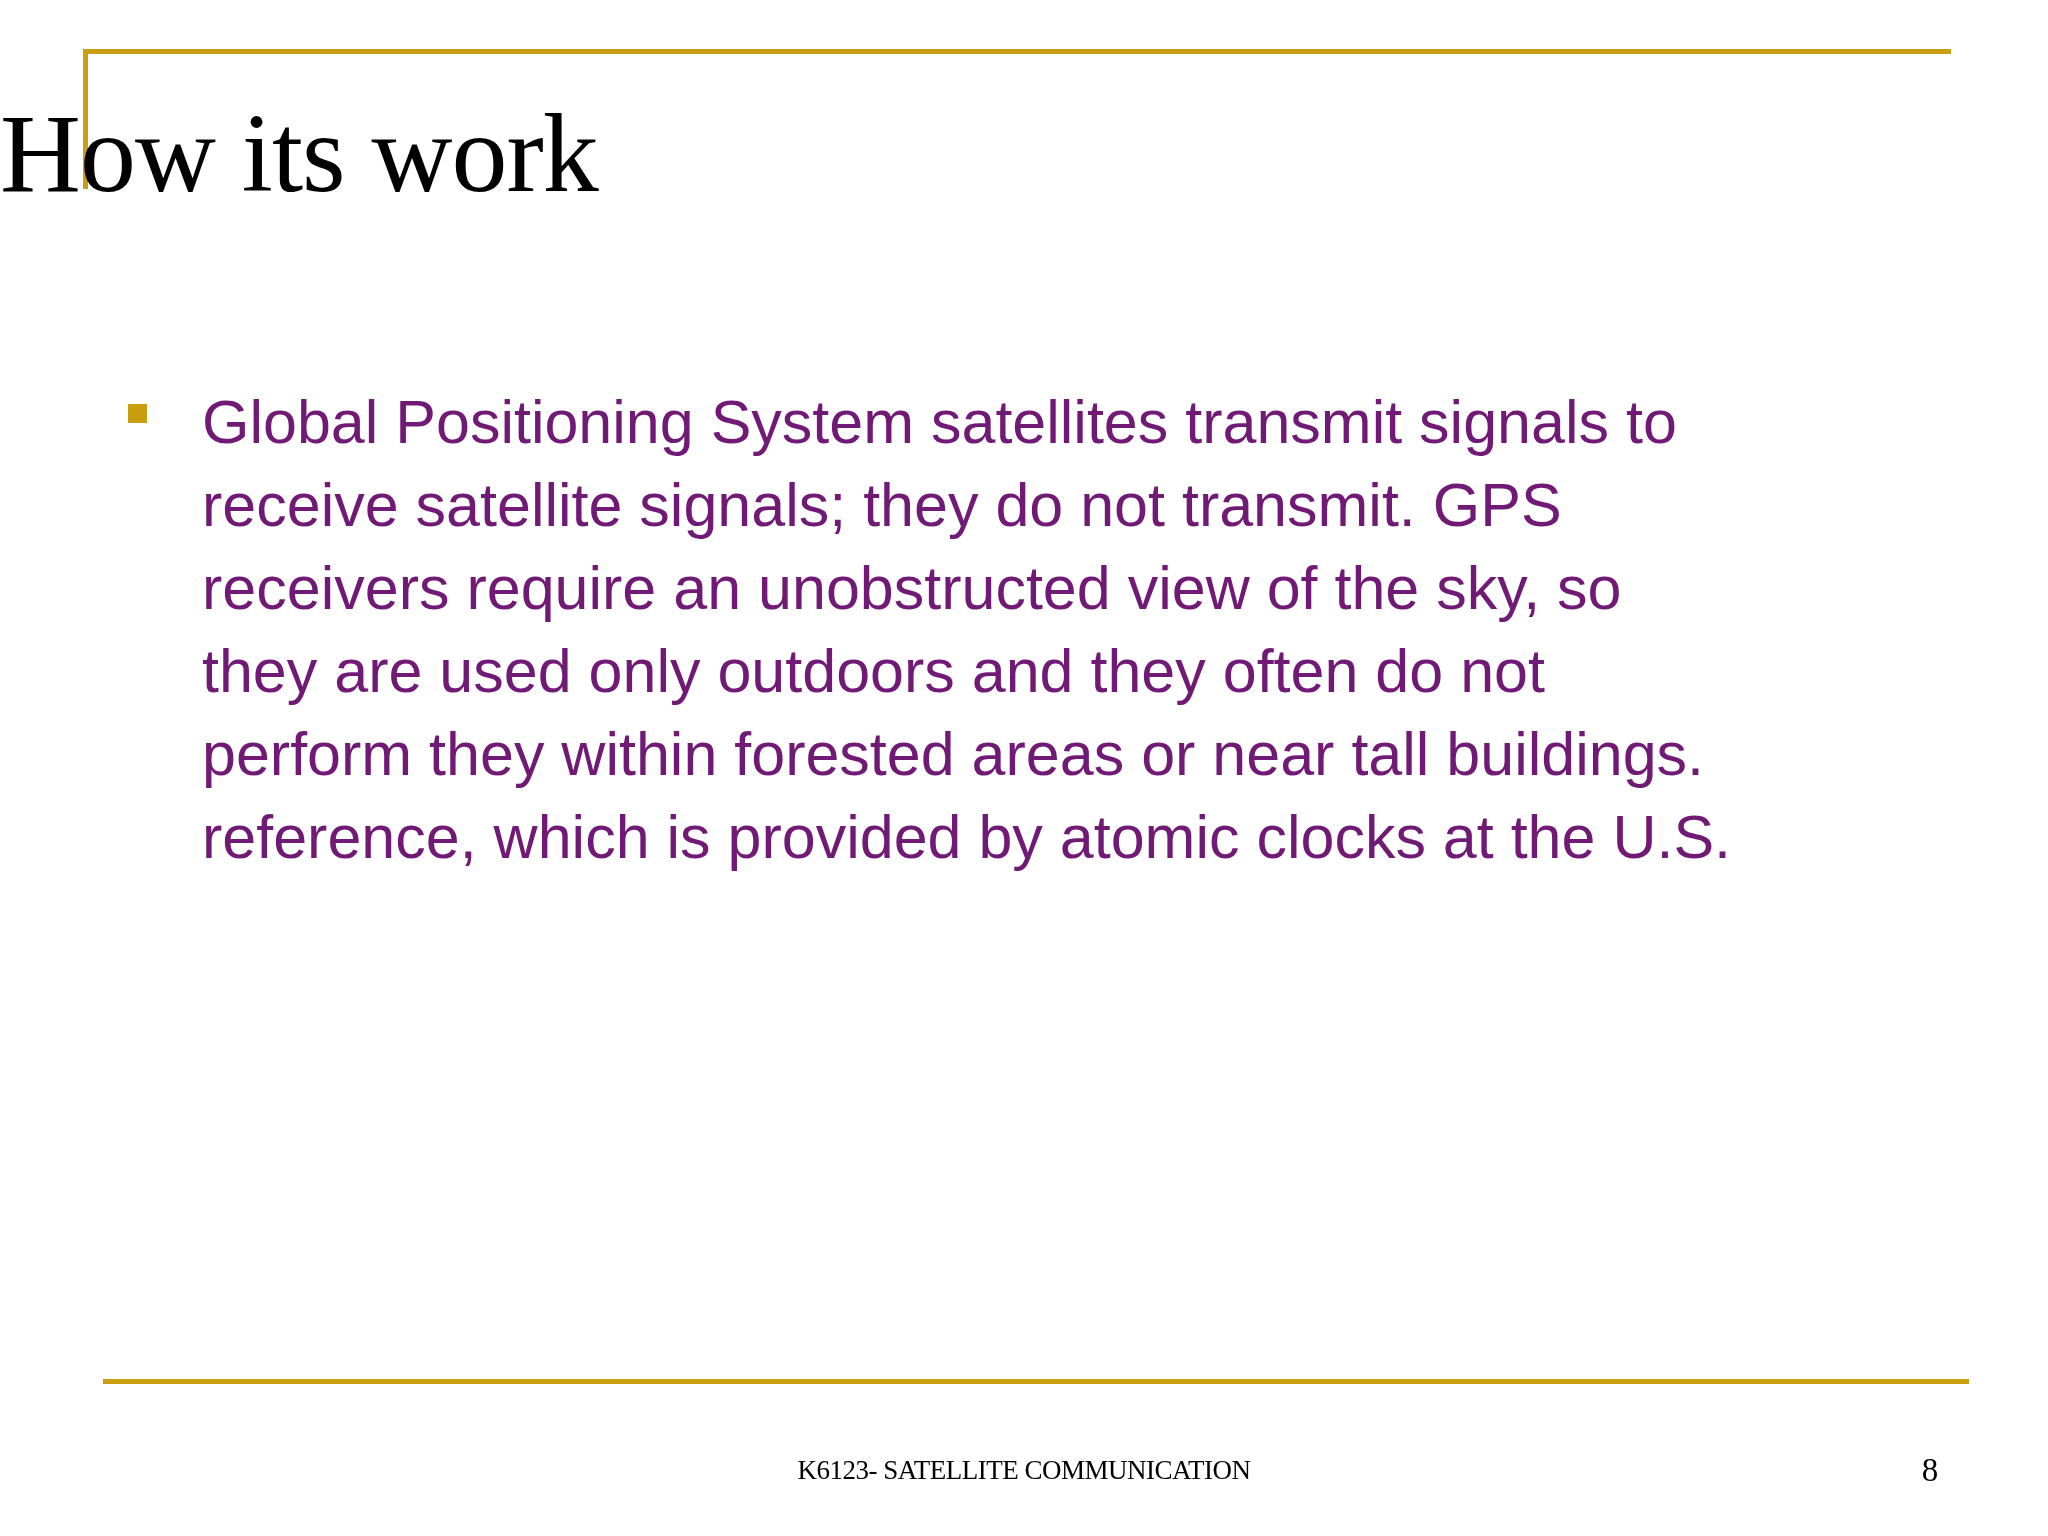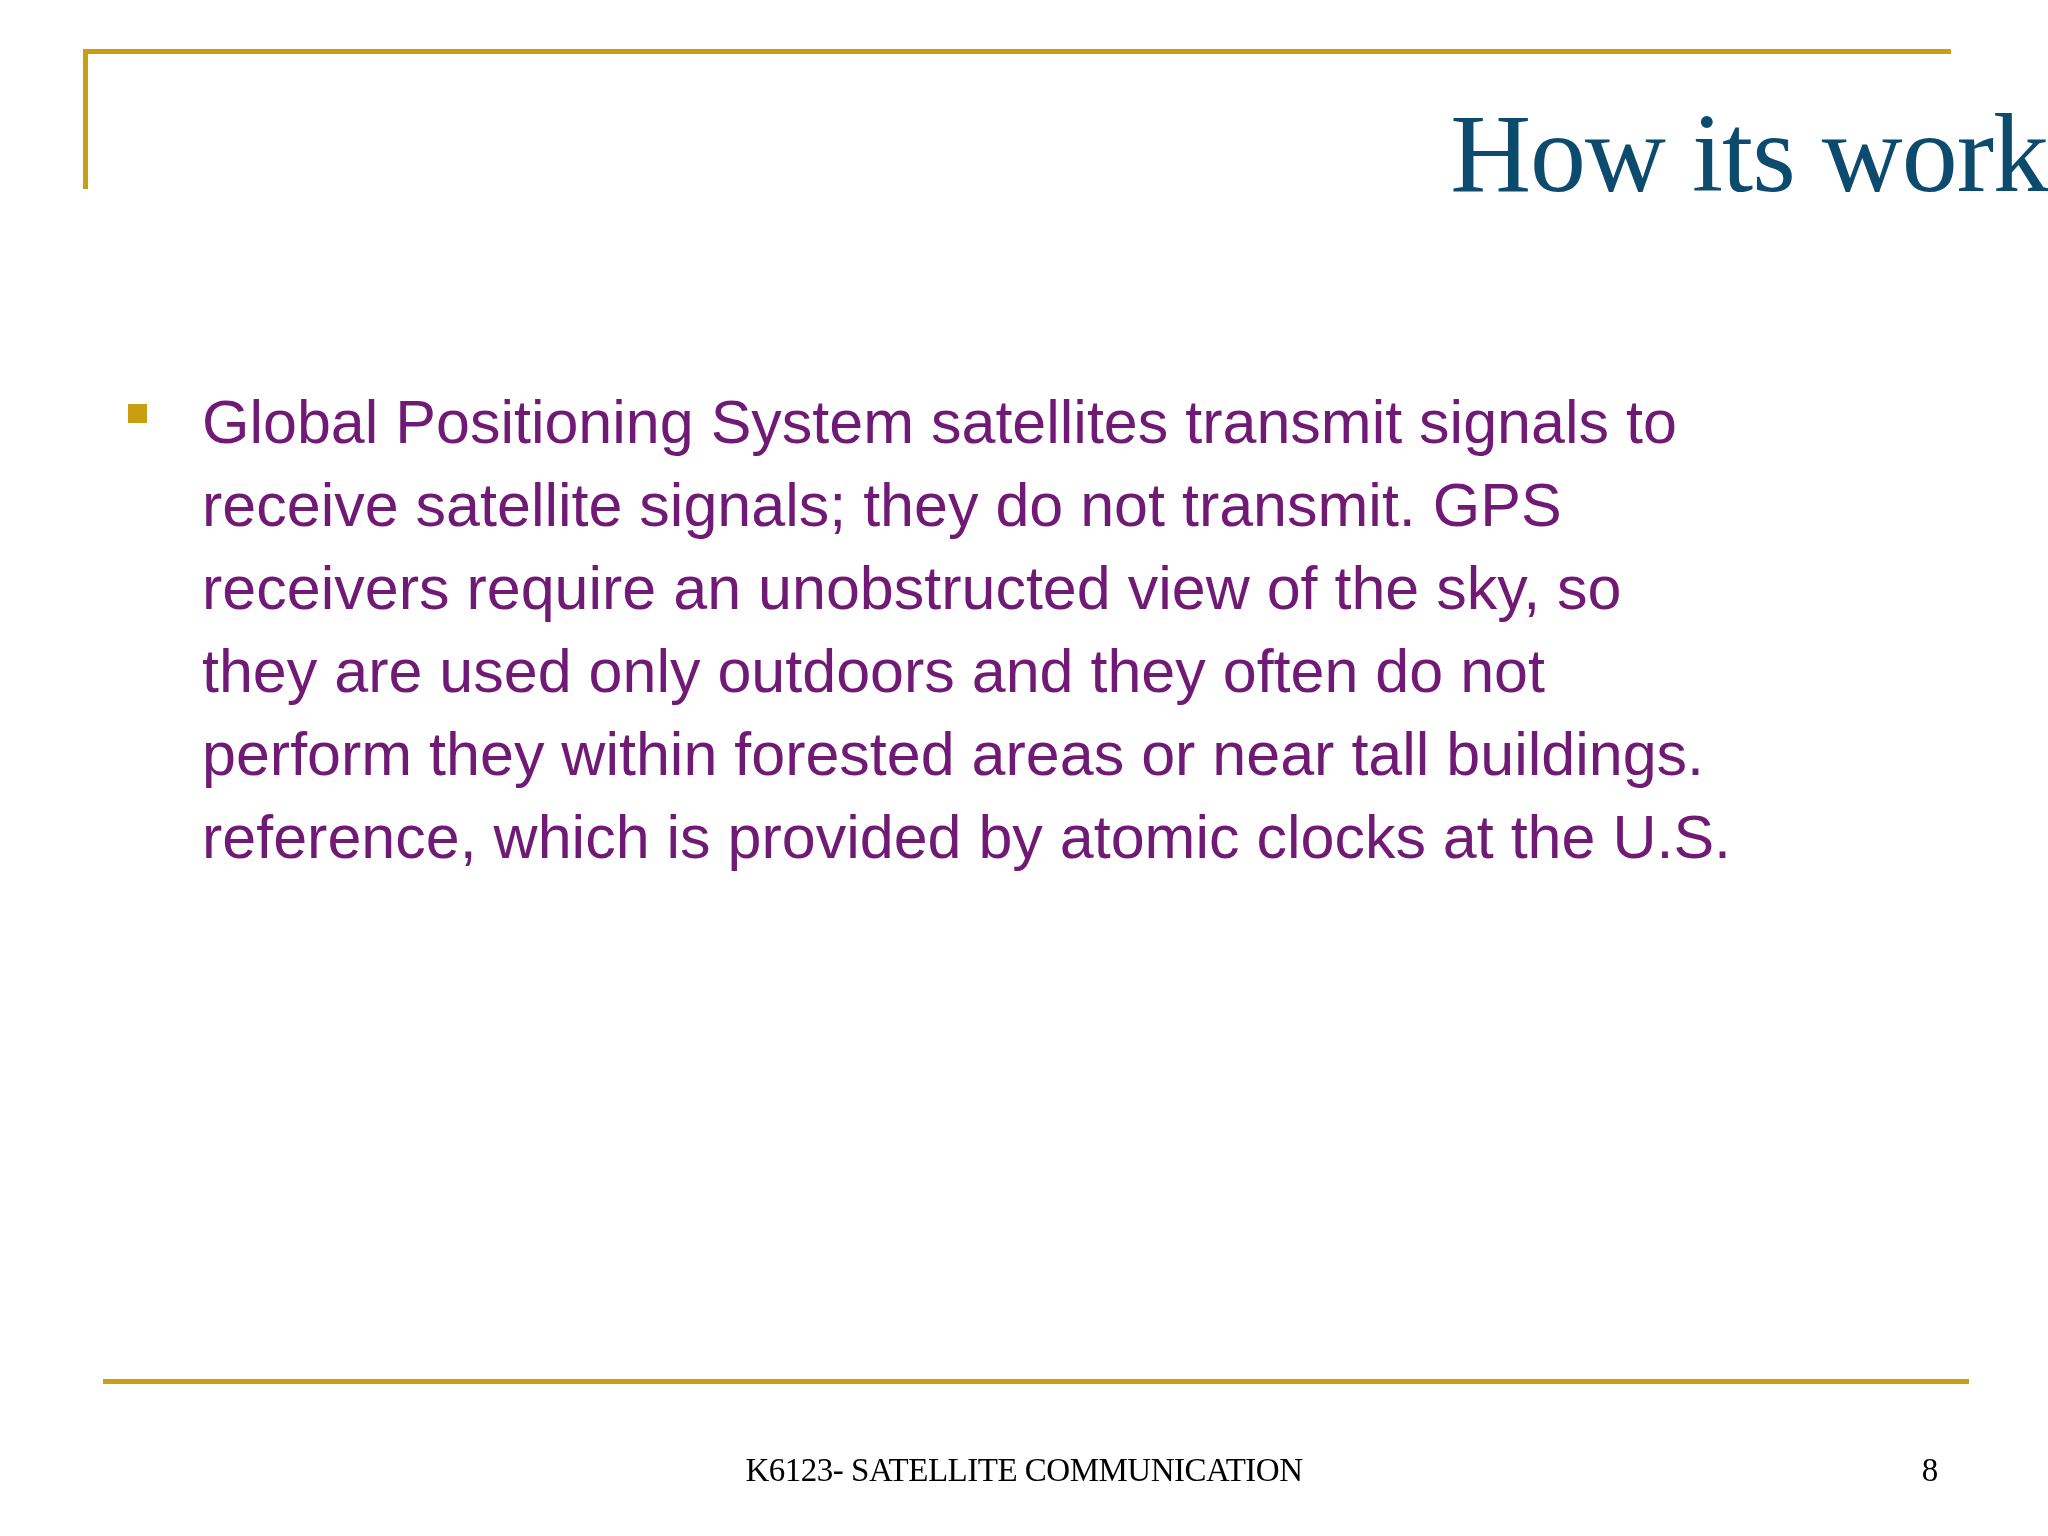--- a/index.html
+++ b/index.html
@@ -1,37 +1,37 @@
 <!DOCTYPE html>
 <html><head>
 <meta charset="utf-8">
 <style>
   html, body { margin:0; padding:0; }
   body { width:2048px; height:1536px; background:#ffffff; position:relative; overflow:hidden; }
   .frame-top { position:absolute; left:83px; top:49px; width:1868px; height:5px; background:#C99E10; }
   .frame-left { position:absolute; left:83px; top:49px; width:5px; height:140px; background:#C99E10; }
   .footer-line { position:absolute; left:103px; top:1379px; width:1866px; height:5px; background:#C99E10; }
   .title {
-    position:absolute; left:0; top:88px; width:2048px; text-align:right;
+    position:absolute; left:0; top:88px; width:2048px; text-align:left;
     font-family:"Liberation Serif", "DejaVu Serif", serif; font-size:112px; line-height:130px;
-    color:#0c4a6e; font-weight:normal; margin:0; letter-spacing:-1px;
+    color:#000000; font-weight:normal; margin:0; letter-spacing:-1px;
   }
   .content { position:absolute; left:113px; top:381px; width:1860px; }
   .bullet-item { position:relative; padding-left:89px; }
   .bullet {
     position:absolute; left:15px; top:23px; width:19px; height:19px; background:#C99E10;
   }
   .bullet-text {
     font-family:"Liberation Sans", "DejaVu Sans", sans-serif; font-size:61px; line-height:83px;
     color:#701a75; margin:0; width:1800px;
   }
   .bullet-text span { display:block; white-space:nowrap; }
   .footer-text {
     position:absolute; left:0; top:1450px; width:2048px; text-align:center;
-    font-family:"Liberation Serif", "DejaVu Serif", serif; font-size:33px; line-height:40px; color:#000;
+    font-family:"Liberation Serif", "DejaVu Serif", serif; font-size:27px; line-height:40px; color:#000;
     letter-spacing:-0.5px;
   }
   .page-number {
     position:absolute; left:1900px; top:1450px; width:60px; text-align:center;
     font-family:"Liberation Serif", "DejaVu Serif", serif; font-size:33px; line-height:40px; color:#000;
   }
 </style>
 </head>
 <body>
 

